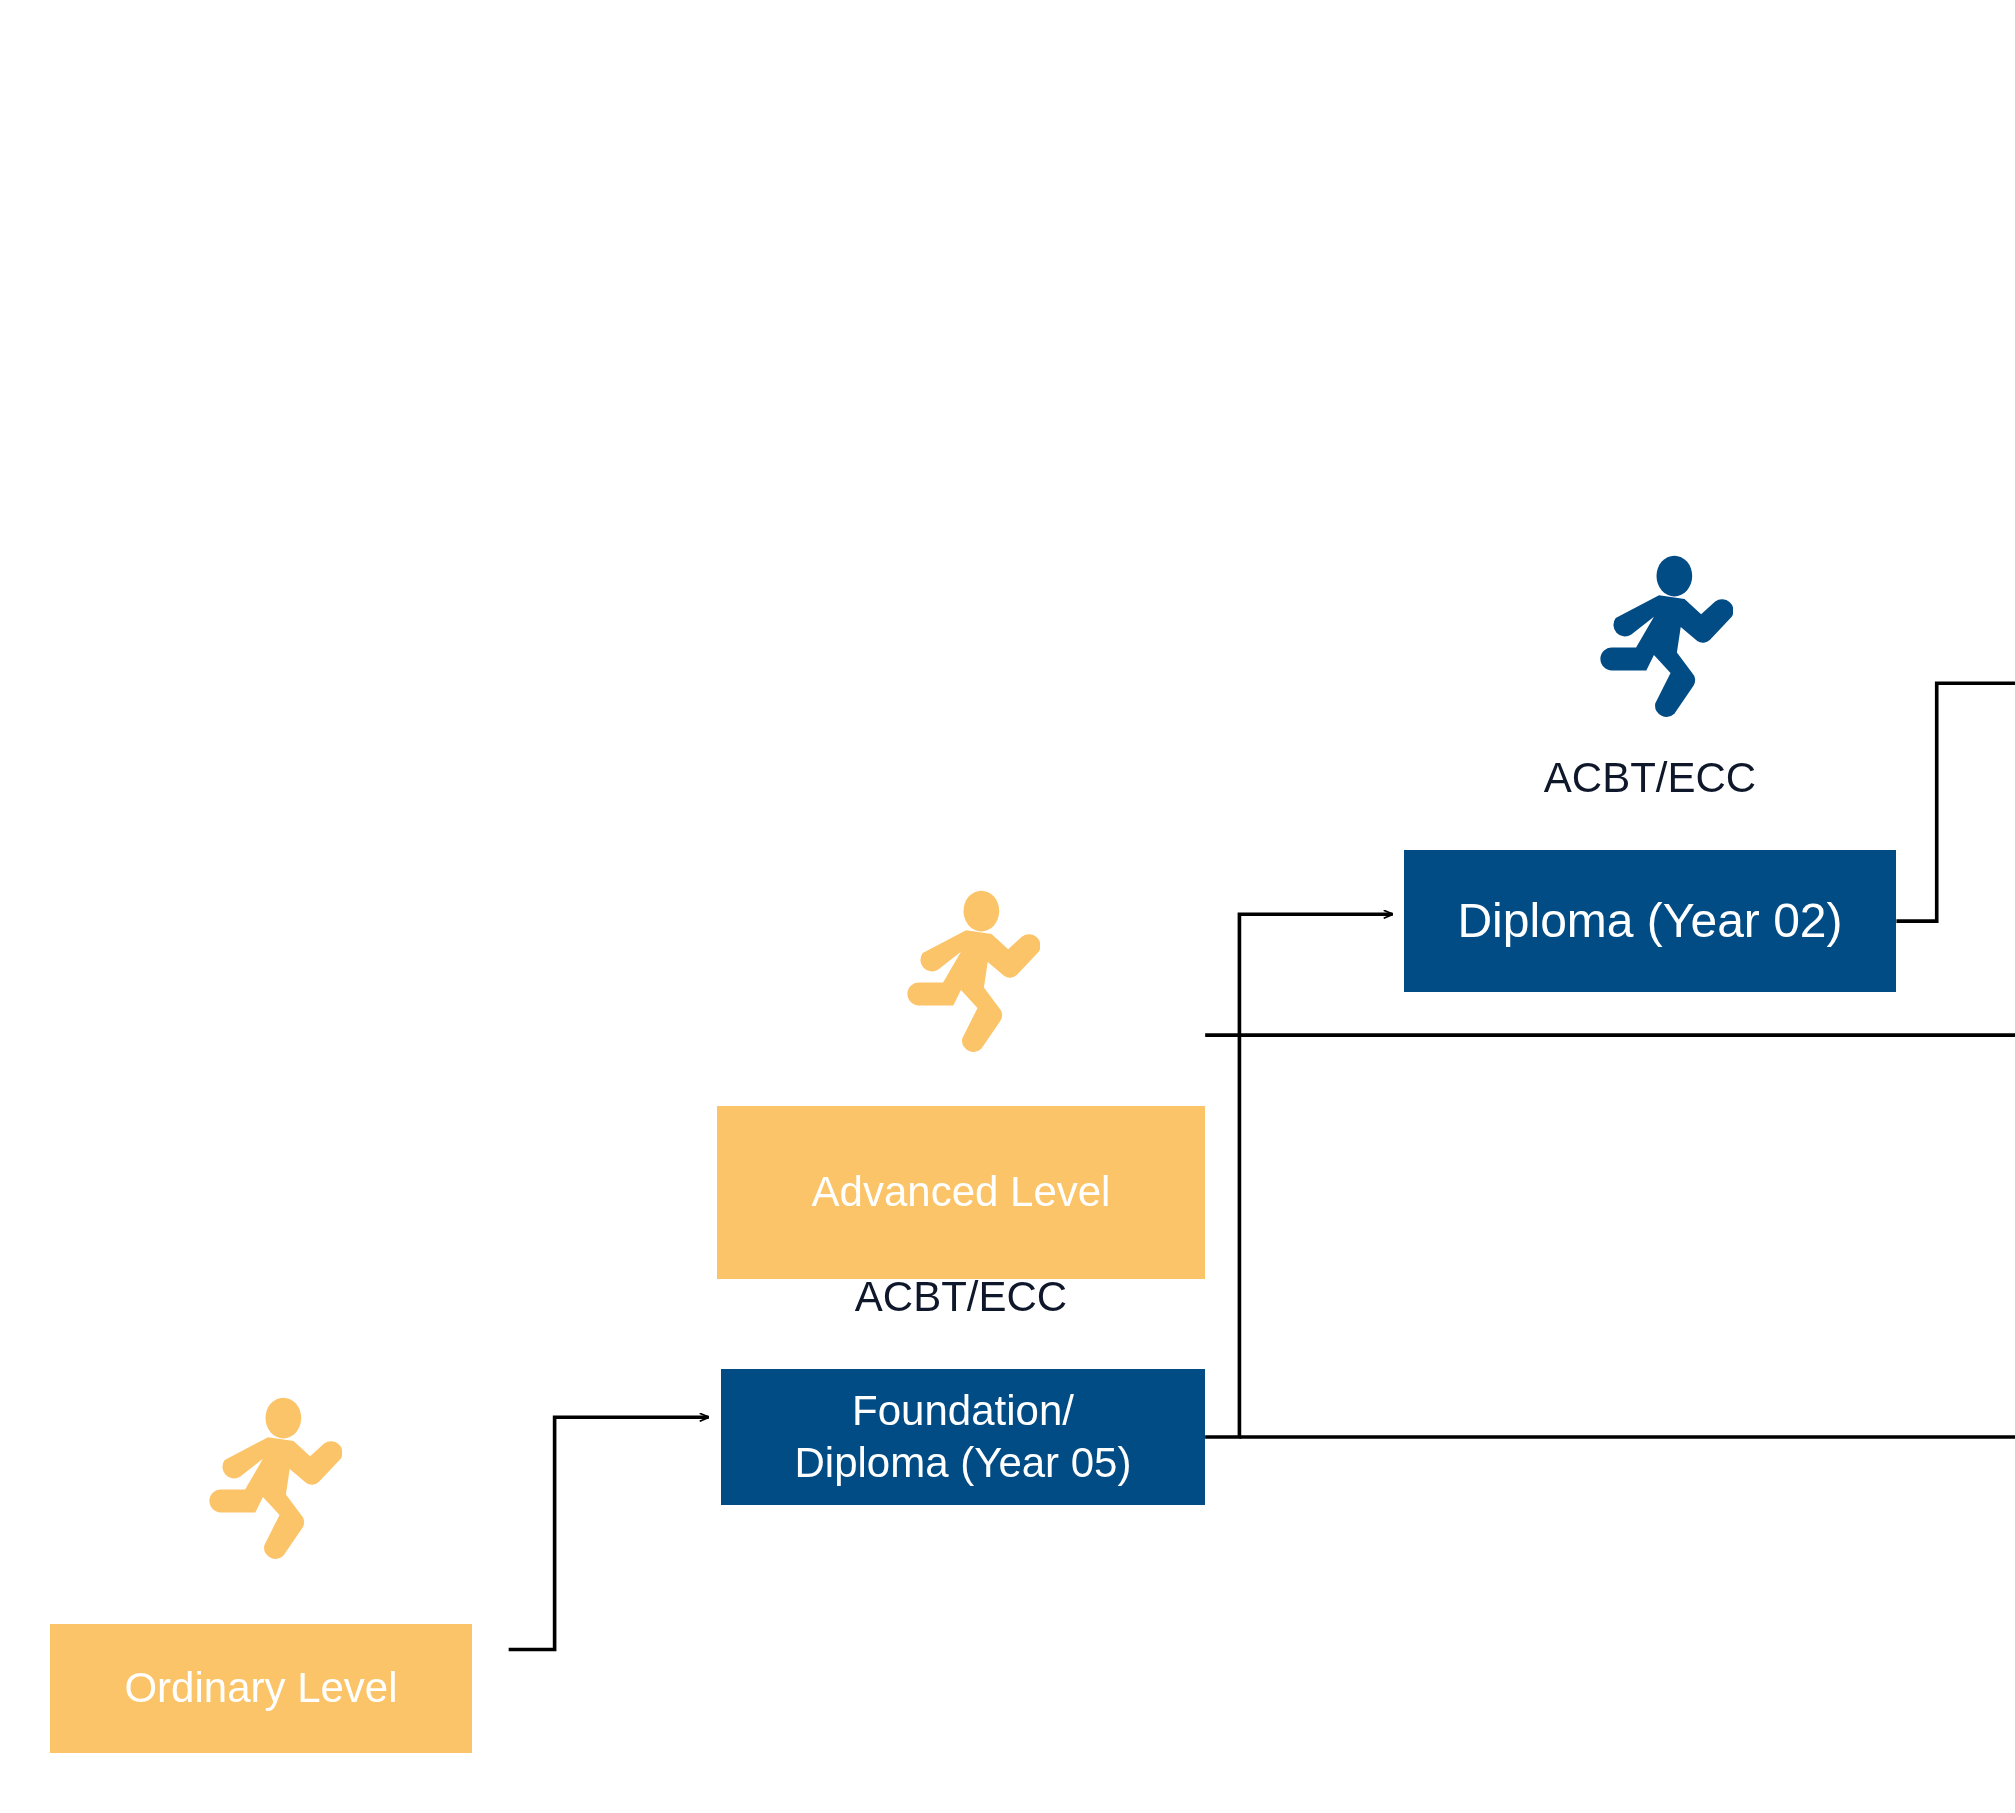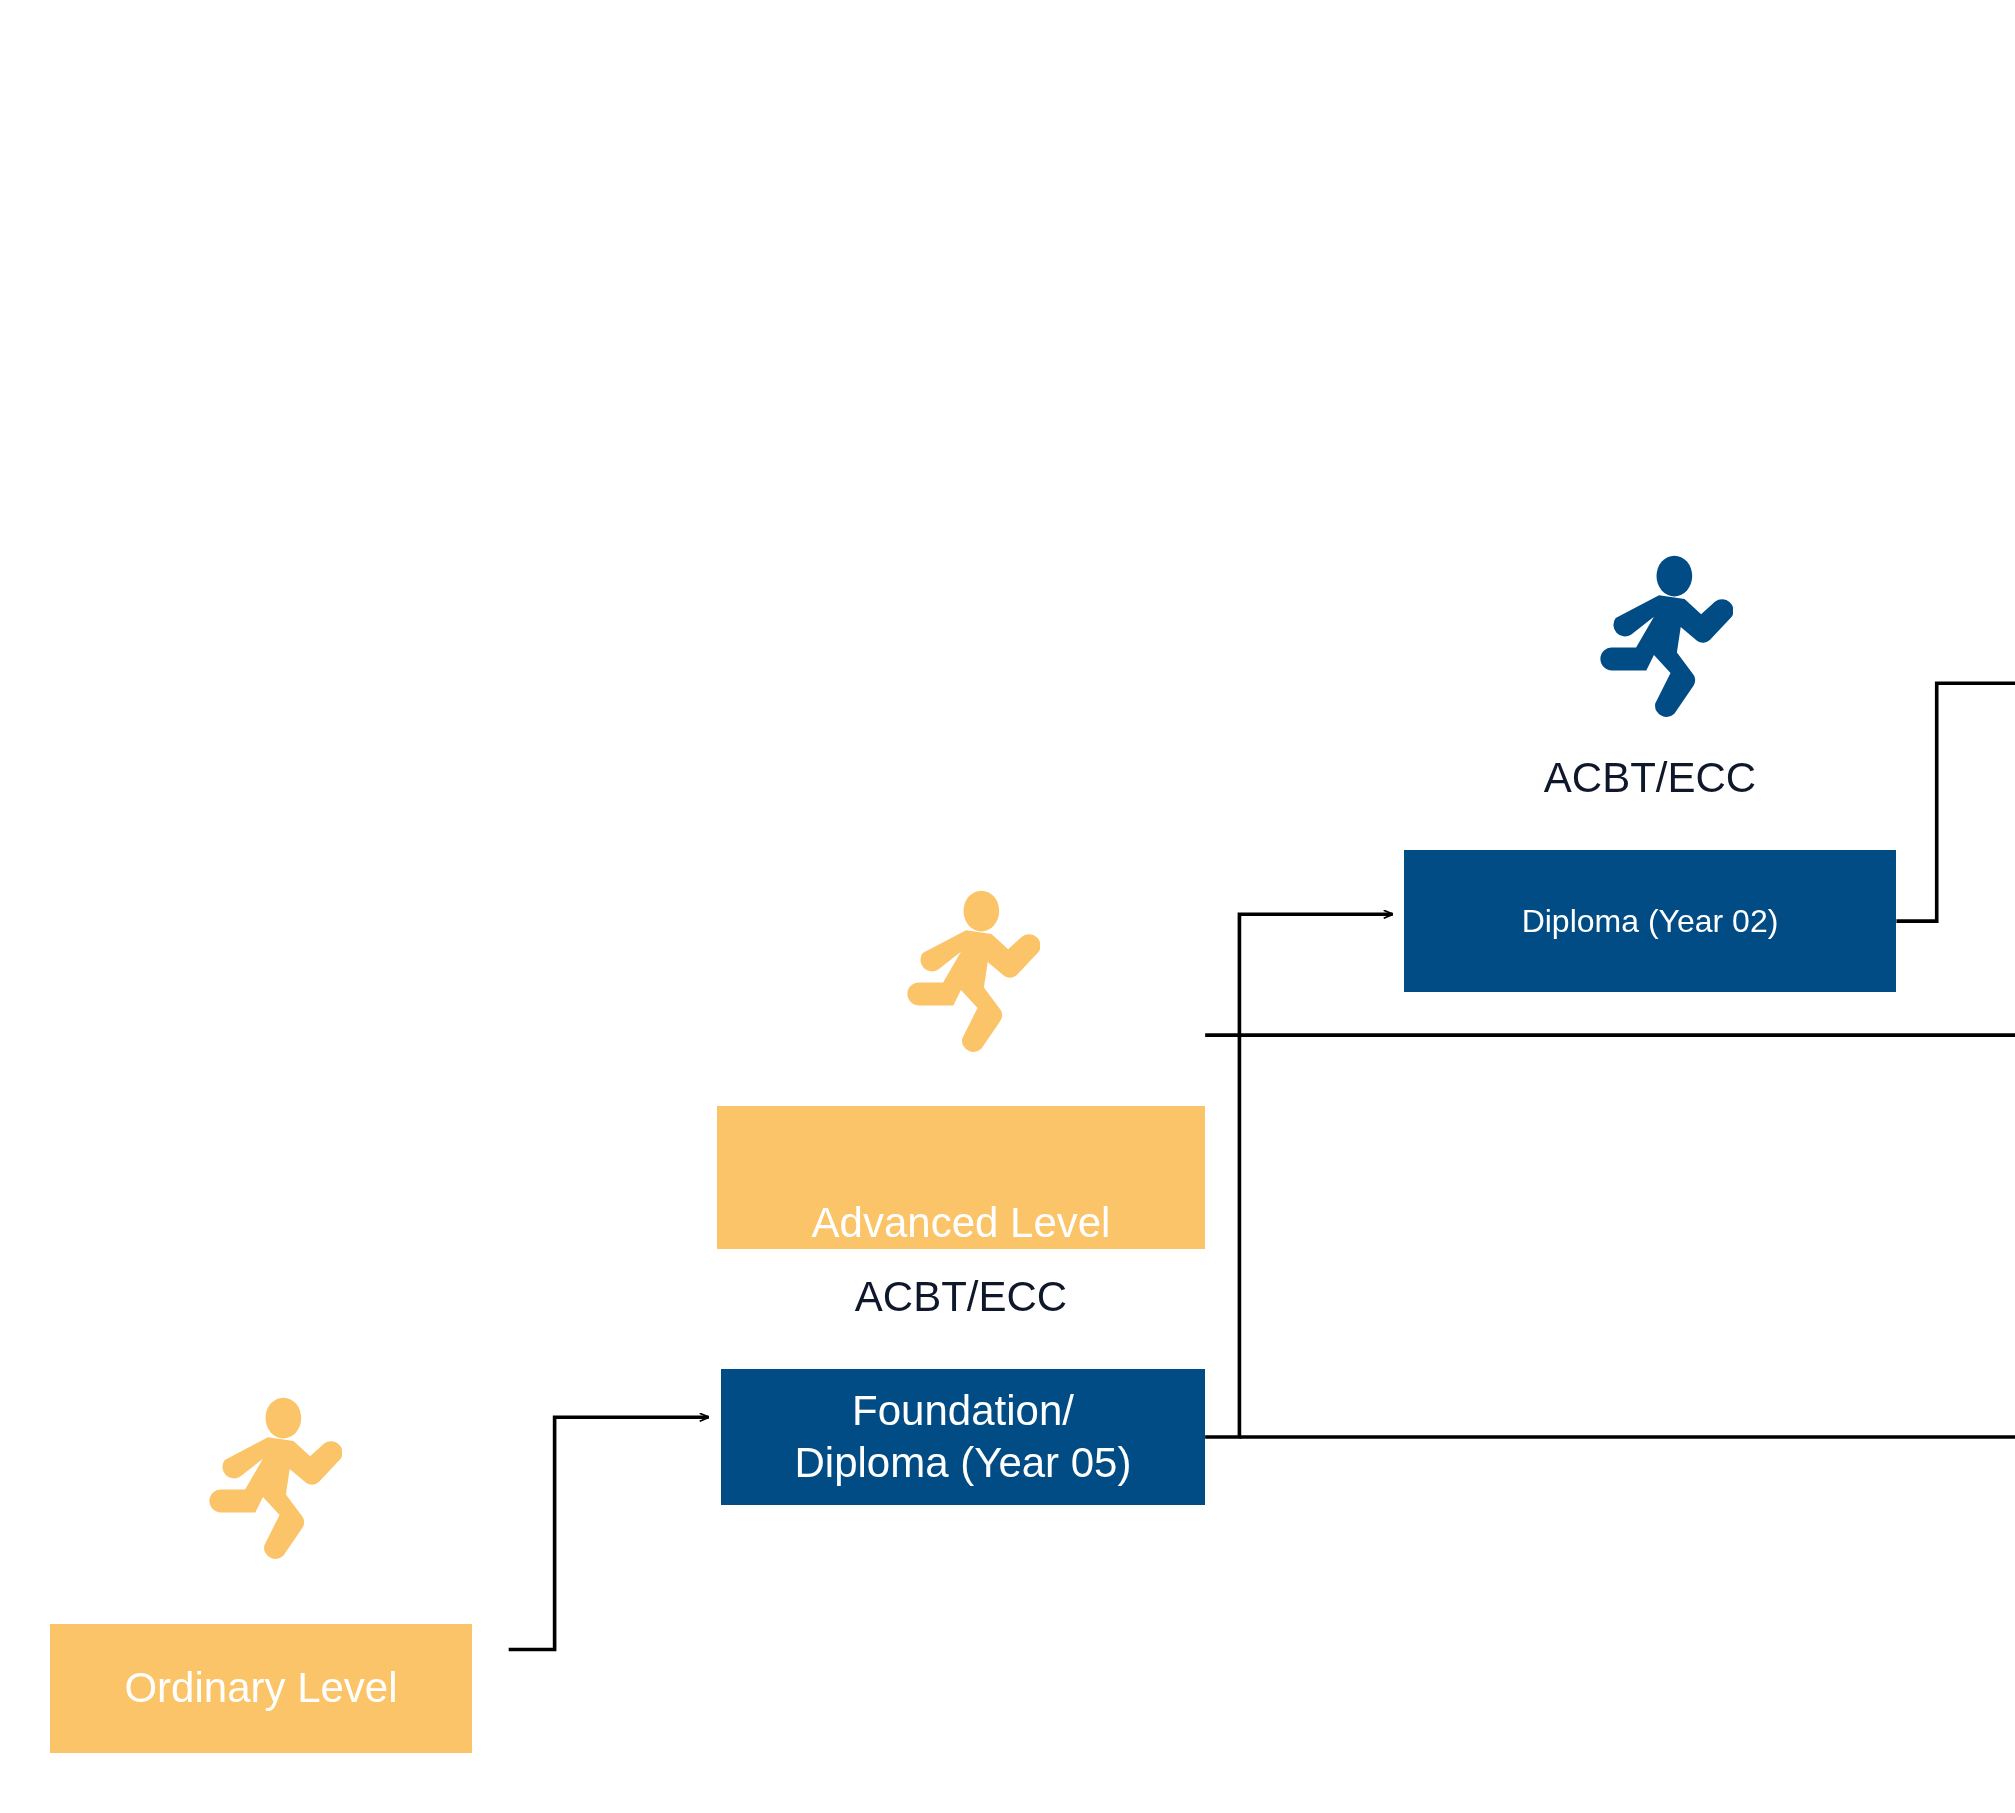--- a/index.html
+++ b/index.html
@@ -129,22 +129,22 @@
 
   <div class="node orange" style="left:50px; top:1624px; width:422px; height:129px; font-size:42px;">
     <span class="node-label">Ordinary Level</span>
   </div>
 
   <div class="node blue" style="left:721px; top:1369px; width:484px; height:136px; font-size:42px;">
     <span class="node-label">Foundation/
 Diploma (Year 05)</span>
   </div>
 
-  <div class="node orange" style="left:717px; top:1106px; width:488px; height:143px; font-size:42px;align-items:flex-end;">
+  <div class="node orange" style="left:717px; top:1106px; width:488px; height:173px; font-size:42px;">
     <span class="node-label">Advanced Level</span>
   </div>
 
-  <div class="node blue" style="left:1404px; top:850px; width:492px; height:142px; font-size:32px;">
+  <div class="node blue" style="left:1404px; top:850px; width:492px; height:142px; font-size:48px;">
     <span class="node-label">Diploma (Year 02)</span>
   </div>
 
 </div>
 
 
 </body></html>

